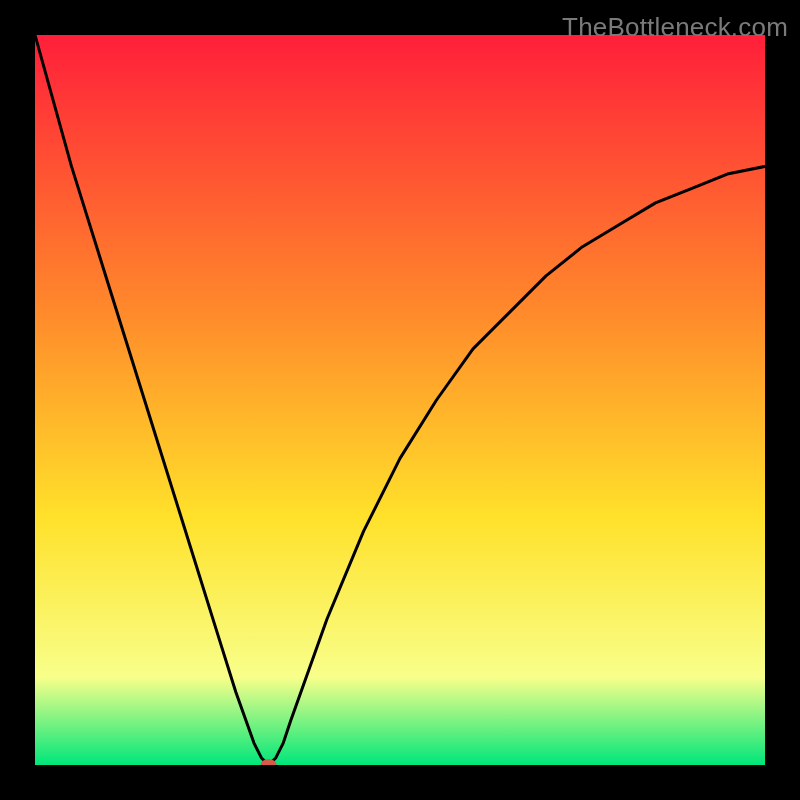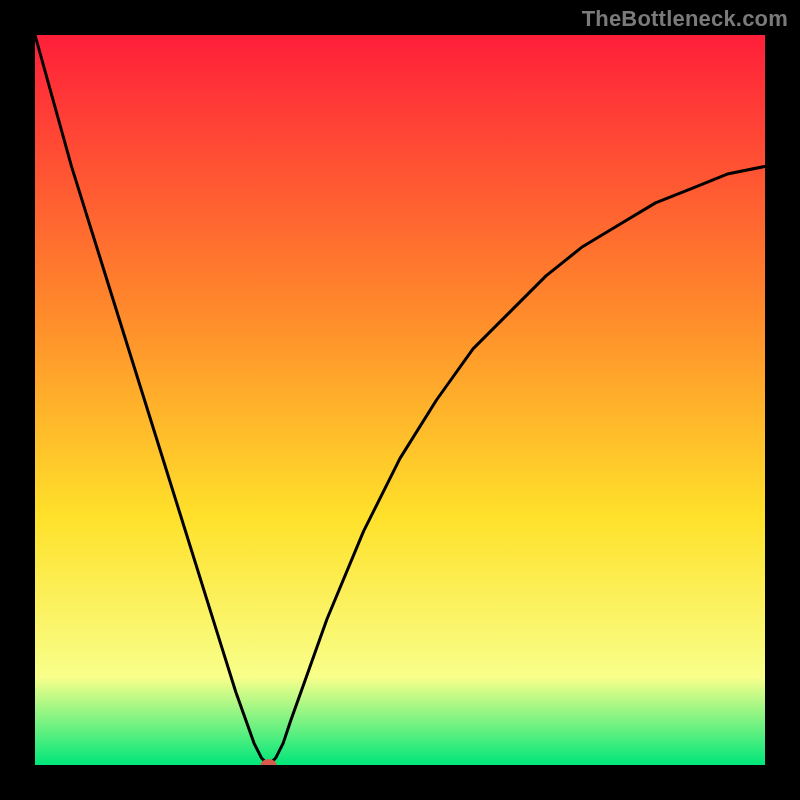--- a/index.html
+++ b/index.html
@@ -21,25 +21,25 @@
   }
   .plot {
     position: absolute;
     left: 0;
     top: 0;
     width: 730px;
     height: 730px;
   }
   .watermark {
     position: absolute;
-    top: 6px;
+    top: 12px;
     right: 12px;
     color: #7a7a7a;
-    font-size: 22px;
-    font-weight: 700;
+    font-size: 26px;
+    font-weight: 400;
     letter-spacing: 0.2px;
   }
   svg { display: block; }
 </style>
 </head>
 <body>
 
 <div class="frame">
   <svg class="plot" viewBox="0 0 730 730" preserveAspectRatio="none">
     <defs>

